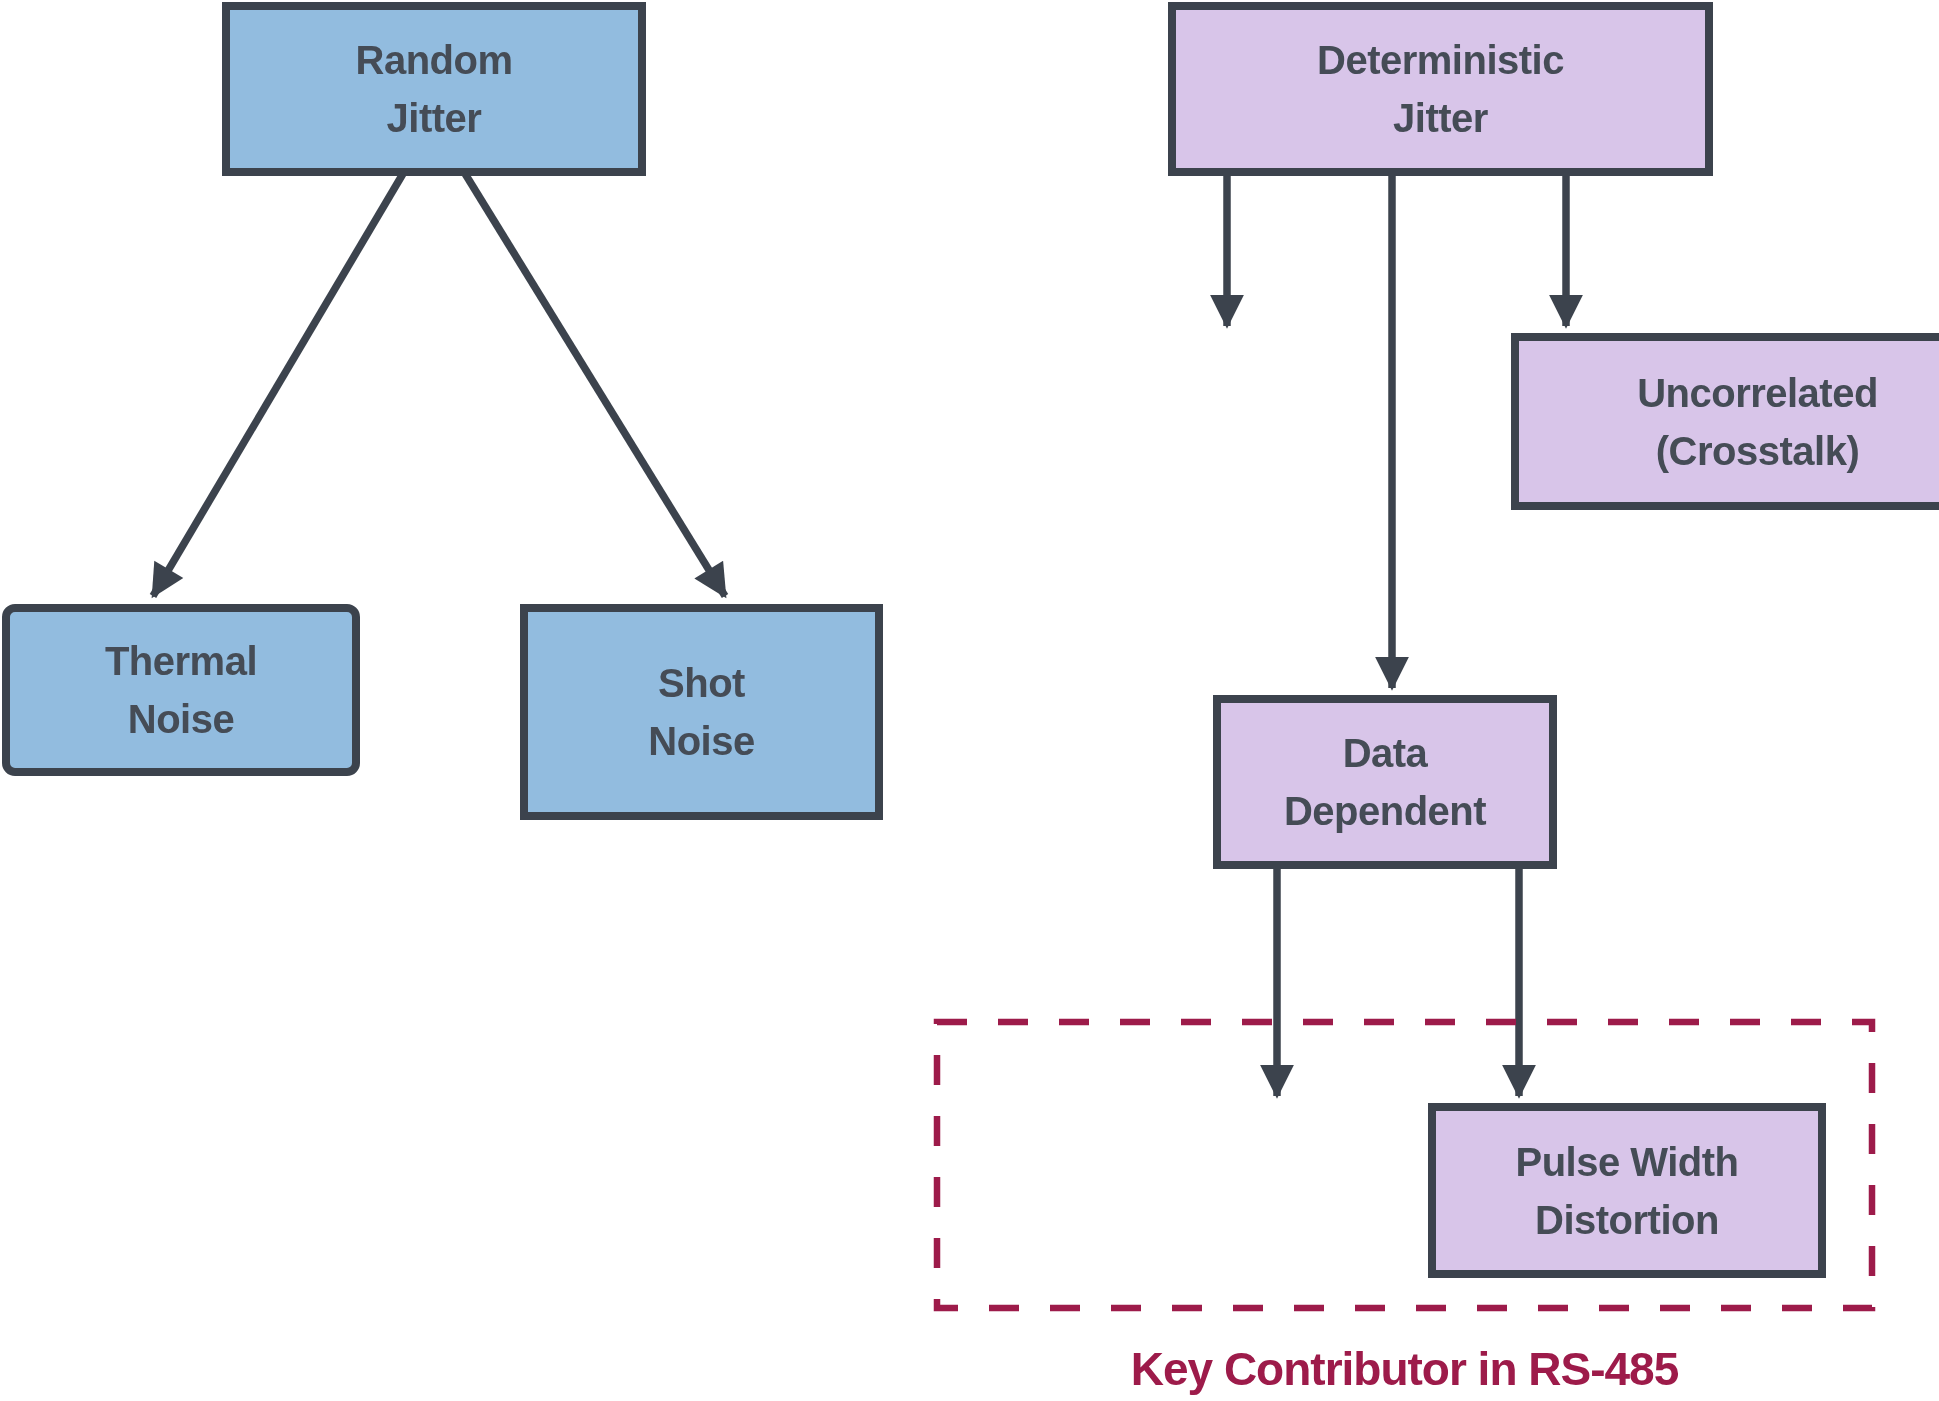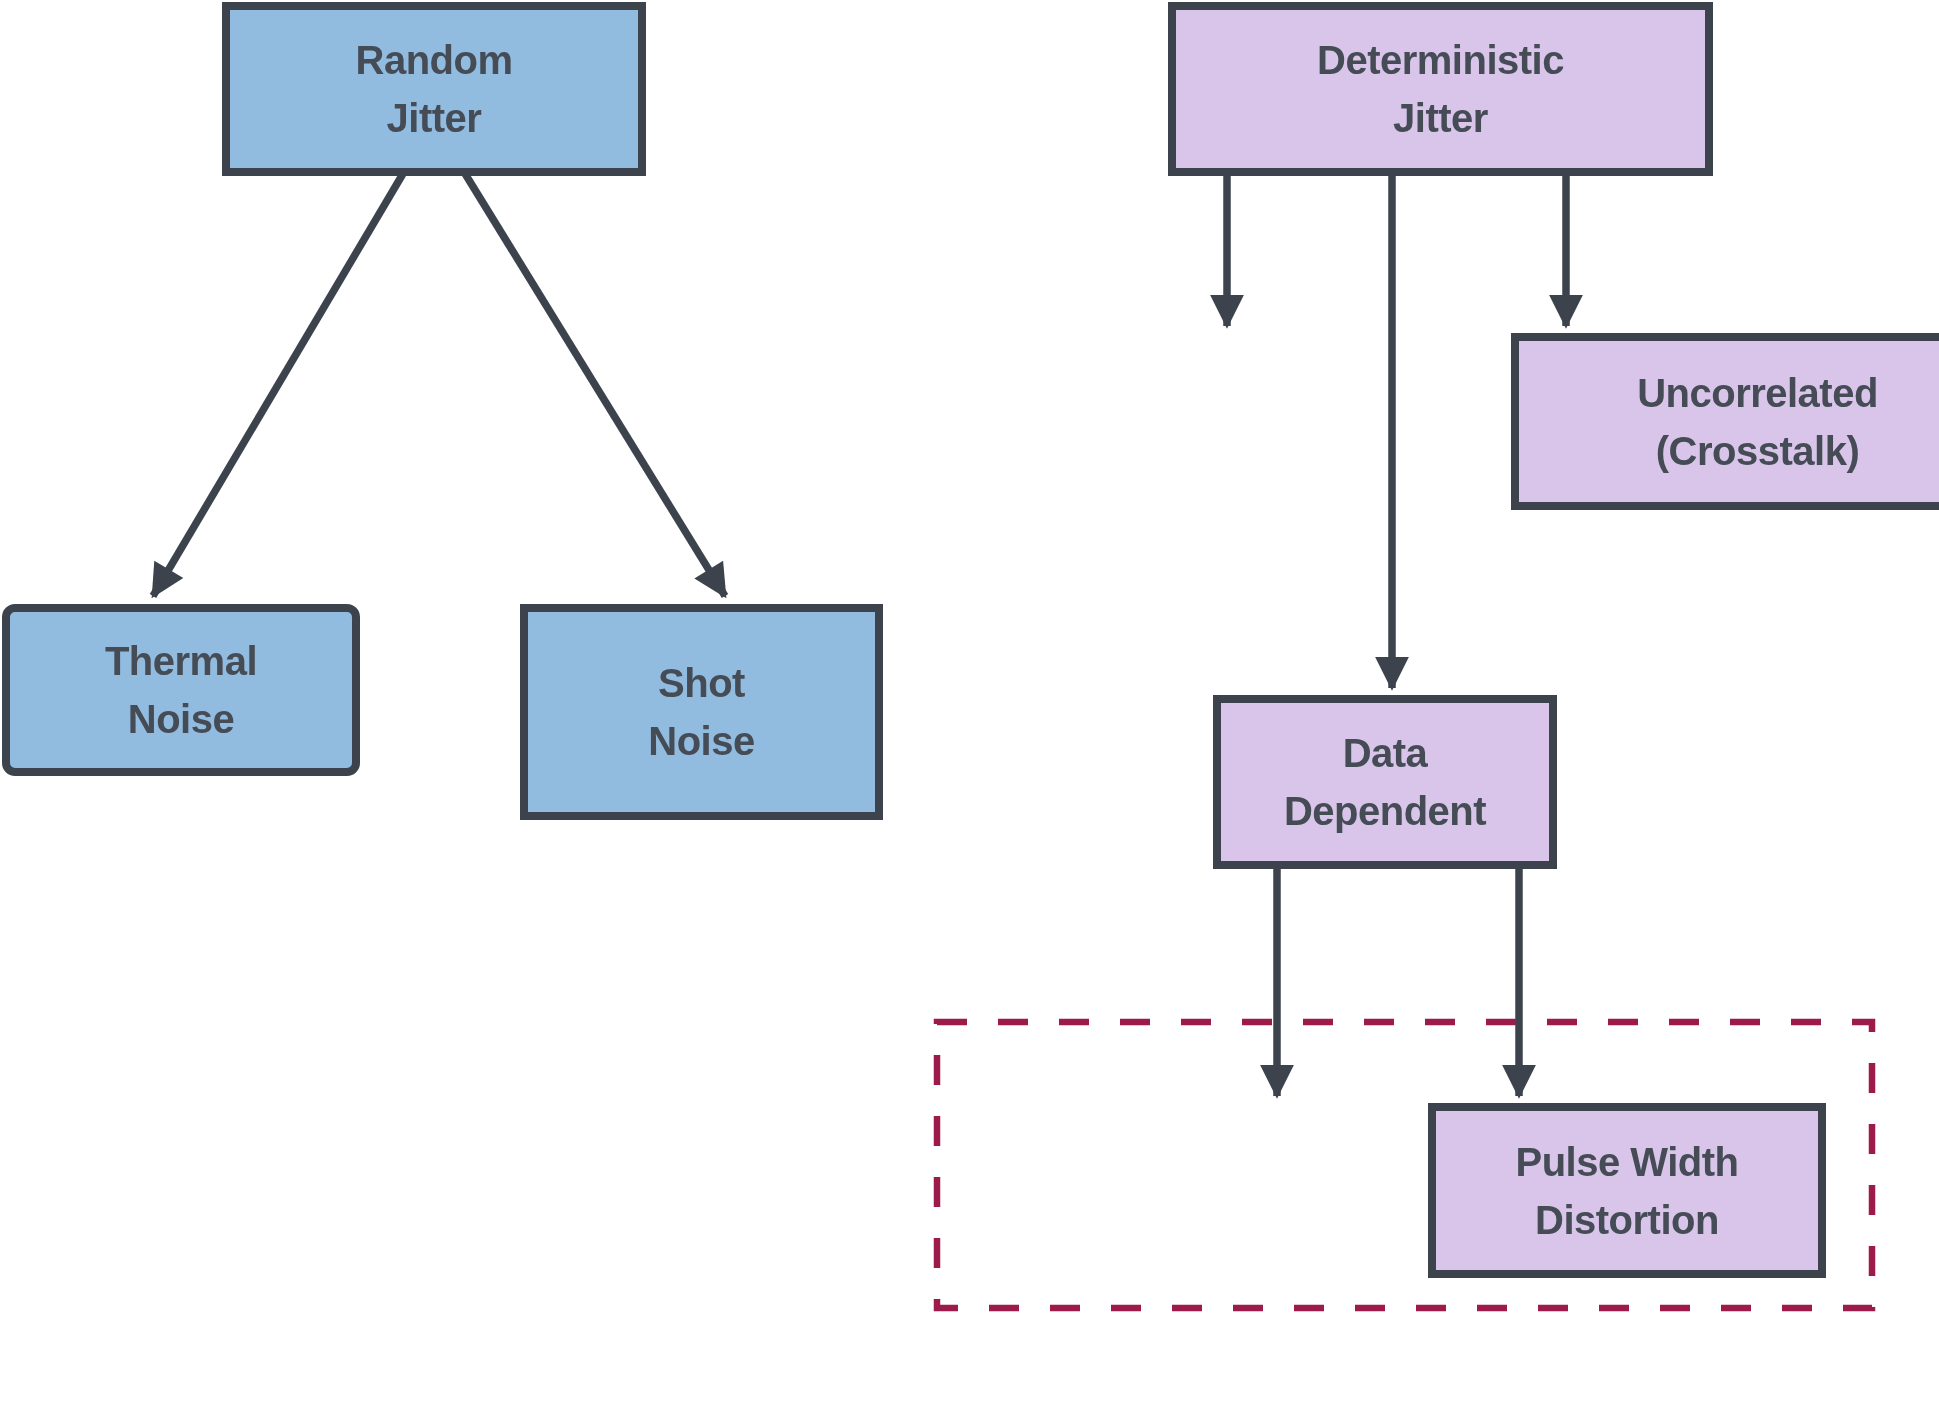--- a/index.html
+++ b/index.html
@@ -105,14 +105,15 @@
   <div class="node purple" id="n-uncorrelated">Uncorrelated
 (Crosstalk)</div>
 
   <div class="node purple" id="n-data">Data
 Dependent</div>
 
 
   <div class="node purple" id="n-pulse">Pulse Width
 Distortion</div>
 
+  <div class="caption">Key Contributor in RS-485</div>
 
 </div>
 
 </body></html>

